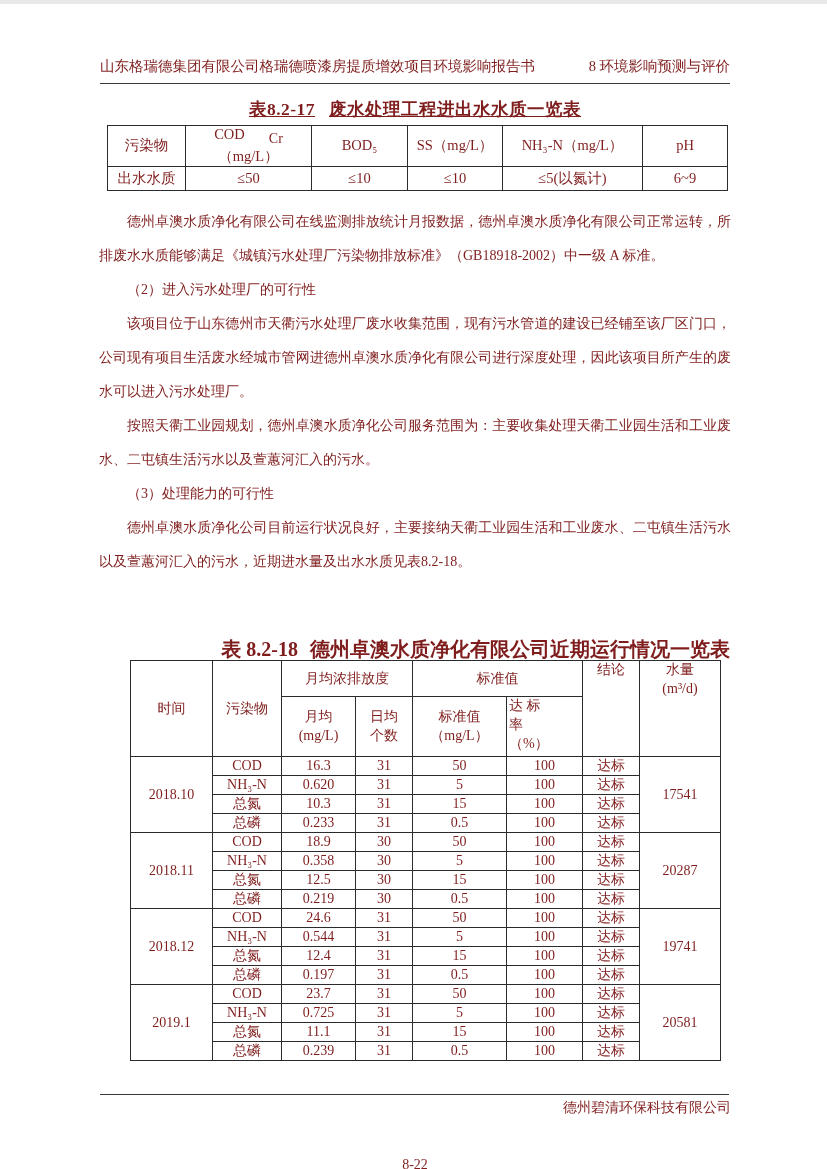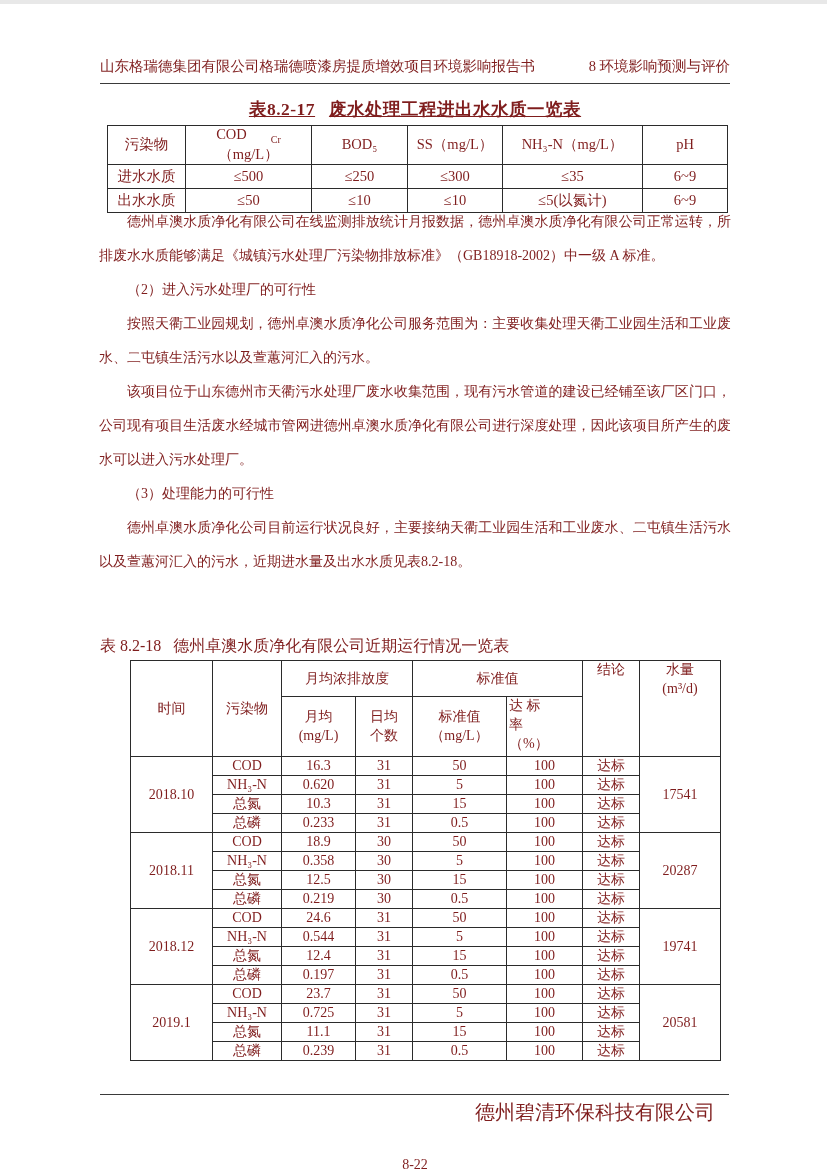--- a/index.html
+++ b/index.html
@@ -29,32 +29,32 @@
   }
   .t1-title .lbl { margin-right: 14px; }
   
   table { border-collapse: collapse; table-layout: fixed; }
   td { border: 1.5px solid #2b2b2b; text-align: center; vertical-align: middle; overflow: hidden; }
   .t1 {
     position: absolute; top: 121px; left: 107px; width: 620px;
     font-size: 14.5px;
   }
   .t1 td { height: 24px; }
-  sub { font-size: 10px; padding-left: 24px; }
+  sub { font-size: 14px; padding-left: 24px; }
   
   .bodytext {
     position: absolute; top: 201px; left: 99px; width: 632px;
     font-size: 14px; line-height: 34px;
     text-align: justify;
   }
   .bodytext p { text-indent: 2em; }
   
   .t2-title {
     position: absolute; top: 632px; left: 100px; width: 630px;
-    text-align: left; font-weight: normal; font-size: 16px;
+    text-align: right; font-weight: bold; font-size: 20px;
   }
   .t2-title .lbl { margin-right: 12px; }
   
   .t2 {
     position: absolute; top: 656px; left: 130px; width: 590px;
     font-size: 14px;
   }
   .t2 td { height: 19px; padding: 0 2px; }
   .t2 tr.h1 td { height: 36px; }
   .t2 tr.h2 td { height: 60px; }
@@ -64,22 +64,22 @@
   
   .footer-rule {
     position: absolute; top: 1090px; left: 100px; width: 629px;
     border-top: 1.5px solid #3a3a3a;
   }
   .footer-page {
     position: absolute; top: 1153px; left: 100px; width: 630px;
     text-align: center; font-size: 14px;
   }
   .footer-company {
-    position: absolute; top: 1095px; right: 112px;
-    font-size: 20px;
+    position: absolute; top: 1095px; right: 96px;
+    font-size: 14px;
   }
 </style>
 </head>
 <body>
 
 <div class="page">
 
   <div class="hdr">
     <span>山东格瑞德集团有限公司格瑞德喷漆房提质增效项目环境影响报告书</span>
     <span>8 环境影响预测与评价</span>
@@ -101,43 +101,35 @@
     <tbody>
         <tr>
       <td>污染物</td>
       <td><span>COD</span><sub>Cr</sub> <span>（mg/L）</span></td>
       <td>BOD₅</td>
       <td>SS（mg/L）</td>
       <td>NH₃-N（mg/L）</td>
       <td>pH</td>
     </tr>
     <tr>
-      <td>进水水质</td>
-      <td>≤500</td>
-      <td>≤250</td>
-      <td>≤300</td>
-      <td>≤35</td>
-      <td>6~9</td>
-    </tr>
-    <tr>
       <td>出水水质</td>
       <td>≤50</td>
       <td>≤10</td>
       <td>≤10</td>
       <td>≤5(以氮计)</td>
       <td>6~9</td>
     </tr>
   </tbody>
     </table>
 
   <div class="bodytext">
     <p>德州卓澳水质净化有限公司在线监测排放统计月报数据，德州卓澳水质净化有限公司正常运转，所排废水水质能够满足《城镇污水处理厂污染物排放标准》（GB18918-2002）中一级 A 标准。</p>
     <p>（2）进入污水处理厂的可行性</p>
+    <p>该项目位于山东德州市天衢污水处理厂废水收集范围，现有污水管道的建设已经铺至该厂区门口，公司现有项目生活废水经城市管网进德州卓澳水质净化有限公司进行深度处理，因此该项目所产生的废水可以进入污水处理厂。</p>
     <p>按照天衢工业园规划，德州卓澳水质净化公司服务范围为：主要收集处理天衢工业园生活和工业废水、二屯镇生活污水以及萱蕙河汇入的污水。</p>
-    <p>该项目位于山东德州市天衢污水处理厂废水收集范围，现有污水管道的建设已经铺至该厂区门口，公司现有项目生活废水经城市管网进德州卓澳水质净化有限公司进行深度处理，因此该项目所产生的废水可以进入污水处理厂。</p>
     <p>（3）处理能力的可行性</p>
     <p>德州卓澳水质净化公司目前运行状况良好，主要接纳天衢工业园生活和工业废水、二屯镇生活污水以及萱蕙河汇入的污水，近期进水量及出水水质见表8.2-18。</p>
   </div>
 
   <div class="t2-title">
     <span class="lbl">表 8.2-18</span><span>德州卓澳水质净化有限公司近期运行情况一览表</span>
   </div>
 
   <table class="t2">
     <colgroup>

